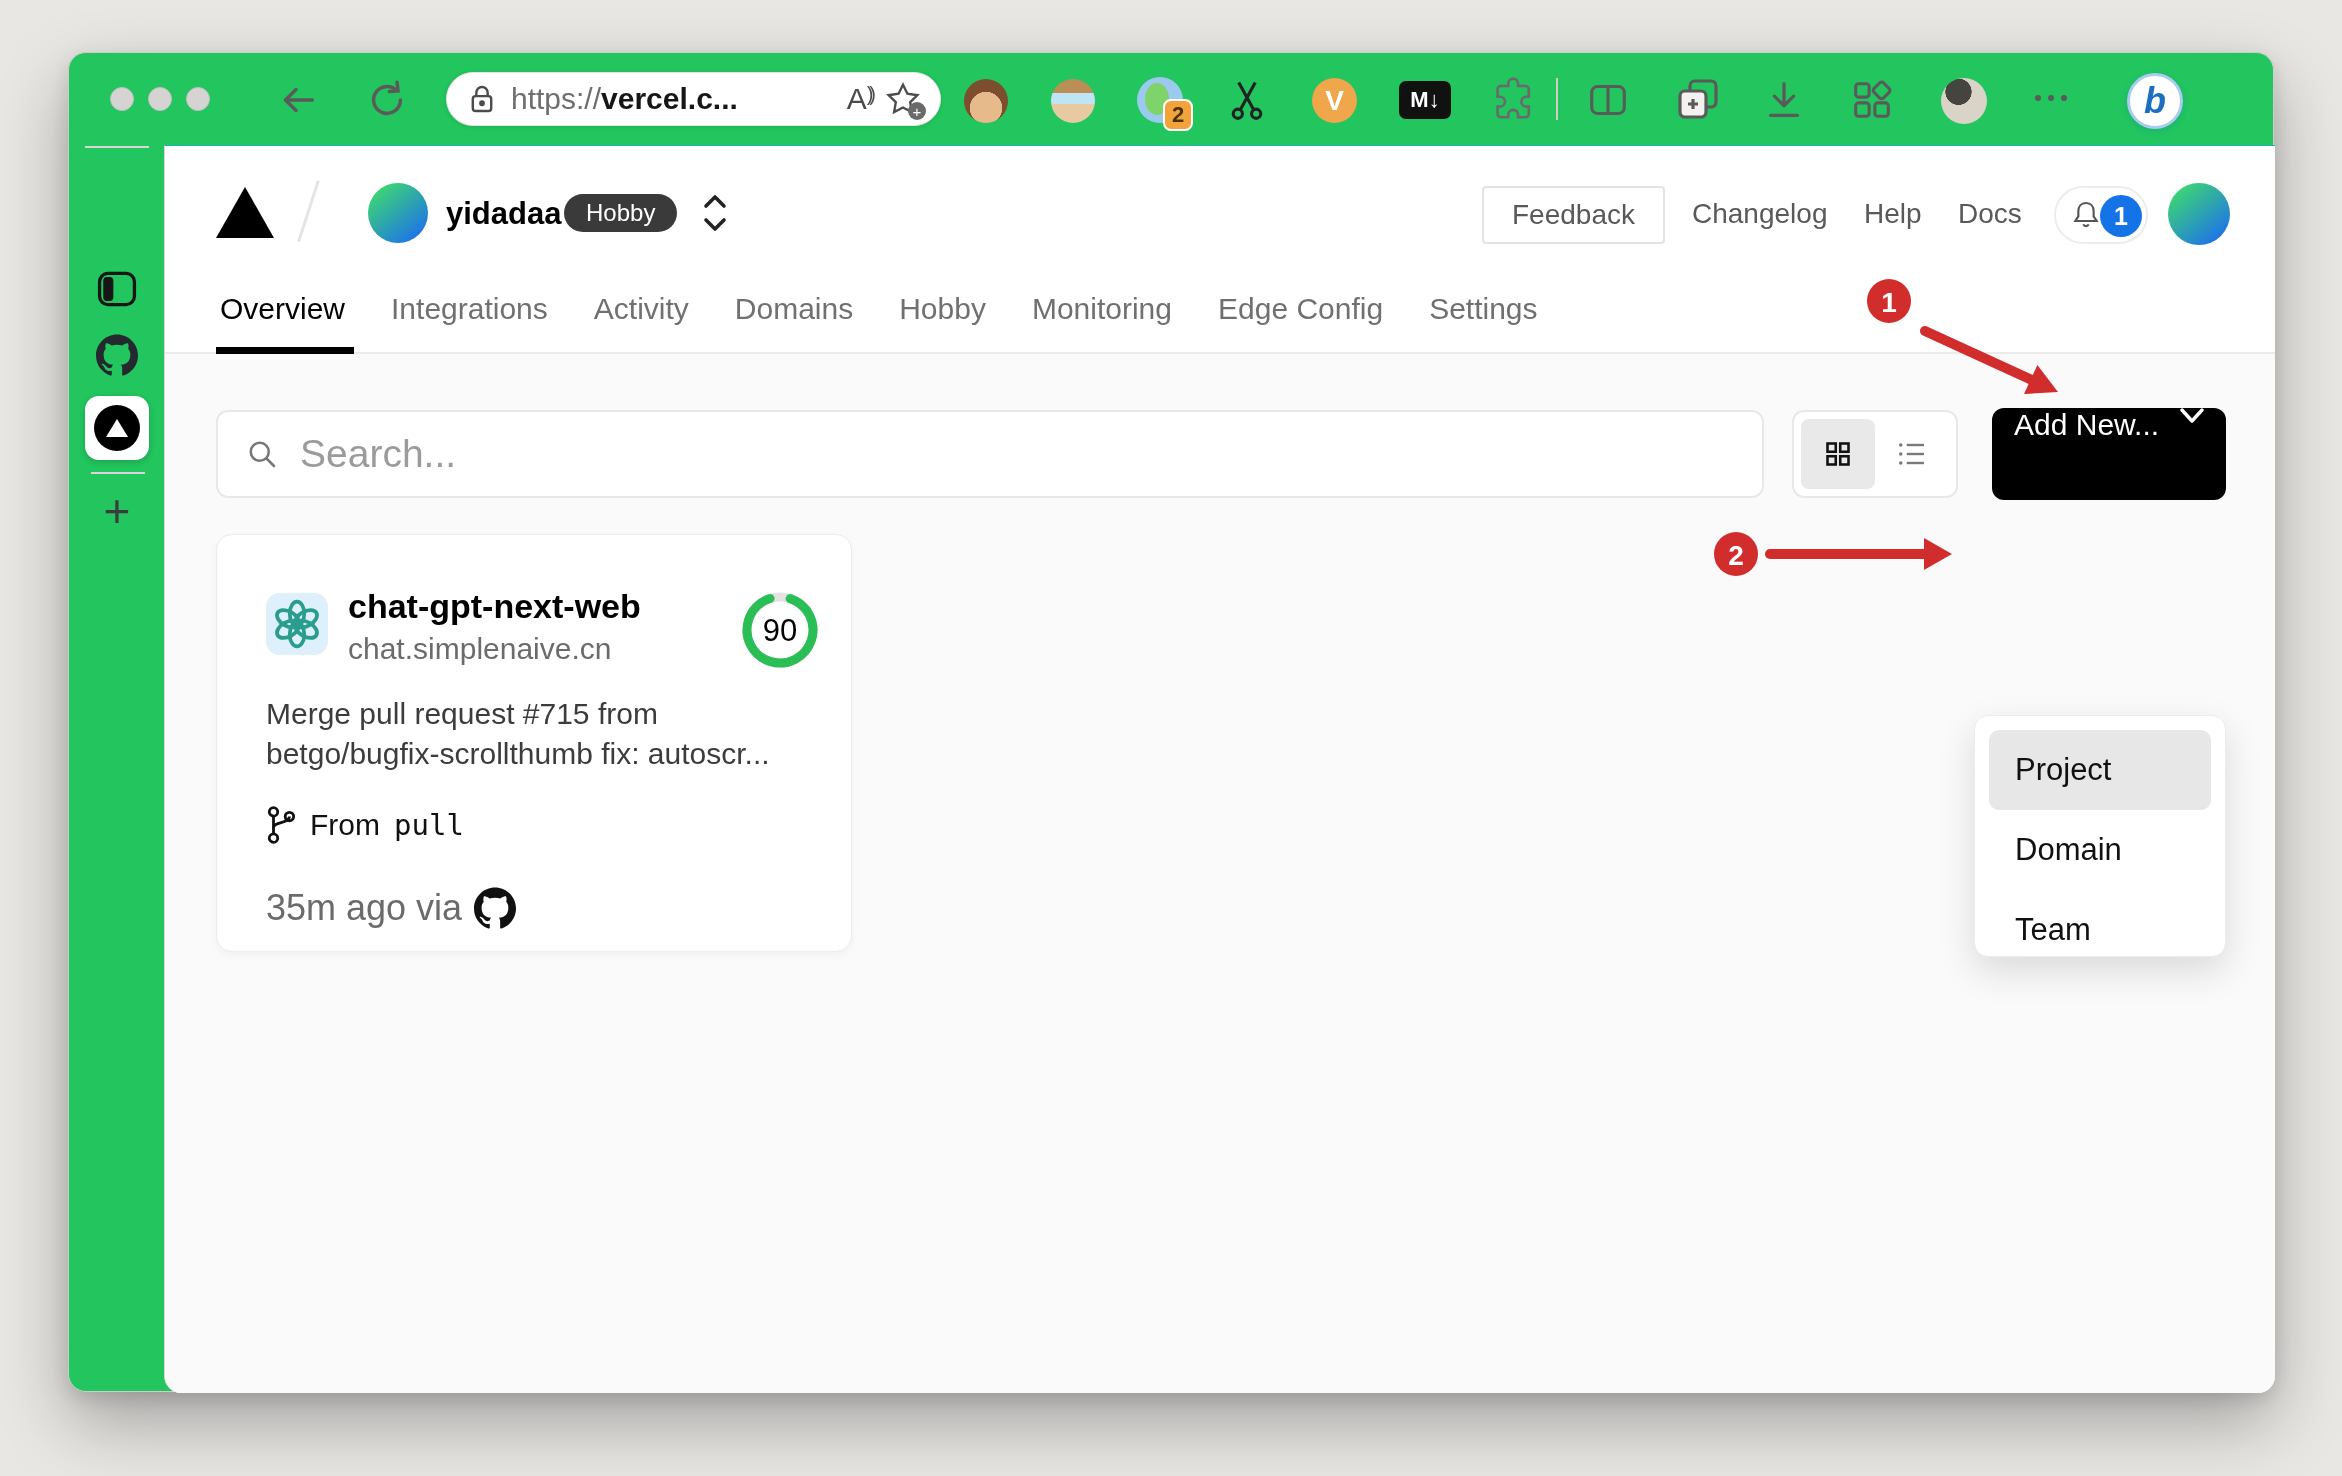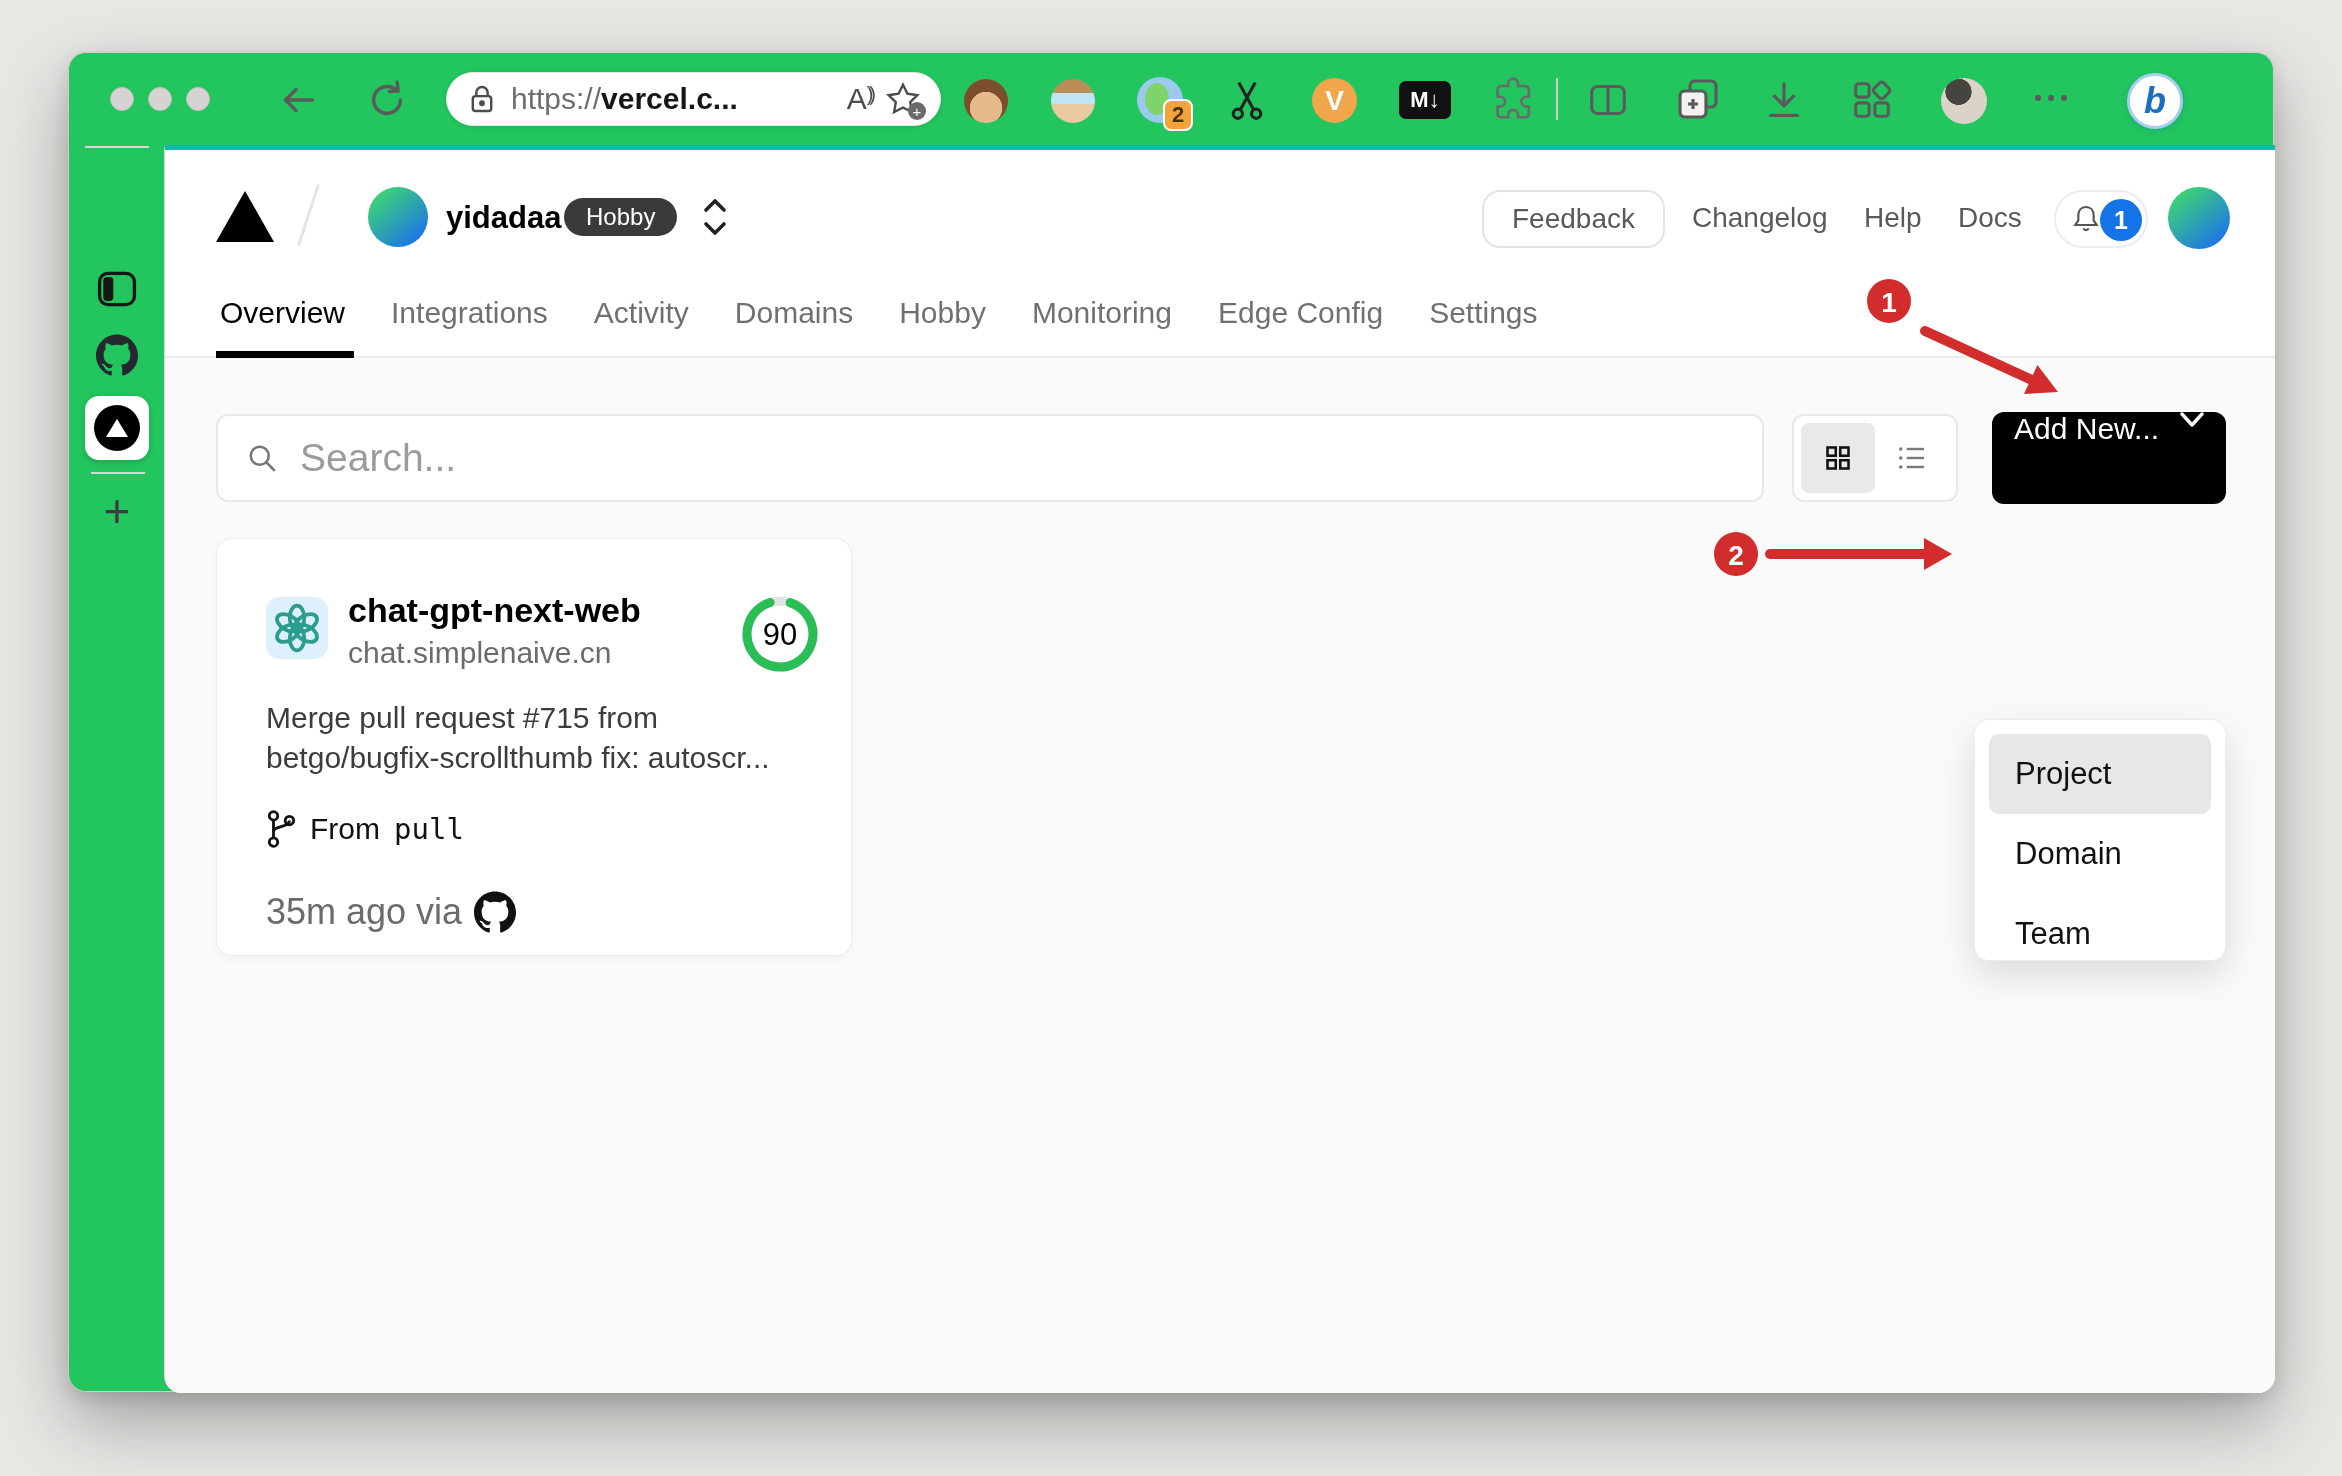--- a/index.html
+++ b/index.html
@@ -46,32 +46,32 @@
   .edge-side { position:absolute; left:0; top:92px; width:95px; height:1248px; }
   .active-tab-sq {
     position:absolute; left:16px; top:251px; width:64px; height:64px; background:#fff;
     border-radius:14px; box-shadow:0 2px 6px rgba(0,0,0,.18);
     display:flex; align-items:center; justify-content:center;
   }
 
   
   .content {
     position:absolute; left:95px; top:92px; width:2111px; height:1248px;
-    background:#fff; border-left:1px solid #d9d7d5; border-top:5px solid #14b8a6;
+    background:#fff; border-left:1px solid #d9d7d5; border-top:1px solid #14b8a6;
     border-radius: 0 0 17px 17px; overflow:hidden;
   }
   .v-header { position:absolute; left:0; top:0; width:100%; height:208px; background:#fff; border-bottom:2px solid #ebebeb; }
   .team-avatar { border-radius:50%; background: linear-gradient(140deg,#3ed573 12%, #1d74e8 88%); }
   .team-name { font-size:31px; font-weight:700; color:#000; }
   .plan-badge {
     height:38px; padding:0 22px; border-radius:19px; background:#3a3a3a; color:#fff;
     font-size:24px; font-weight:500; display:inline-flex; align-items:center;
   }
   .hdr-btn {
-    height:58px; padding:0 28px; border-radius:18px; border:2px solid #e4e4e4; background:#fff;
+    height:58px; padding:0 28px; border-radius:4px; border:2px solid #e4e4e4; background:#fff;
     color:#595959; font-size:28px; display:inline-flex; align-items:center;
   }
   .hdr-link { font-size:28px; color:#595959; line-height:36px; }
   .bell-pill {
     position:absolute; width:94px; height:58px; border-radius:29px; border:2px solid #ededed;
     background:#fff; display:flex; align-items:center; padding-left:14px;
   }
   .notif-badge {
     position:absolute; left:44px; top:7px; width:42px; height:42px; border-radius:50%;
     background:#1473e6; color:#fff; font-size:25px; font-weight:600;

